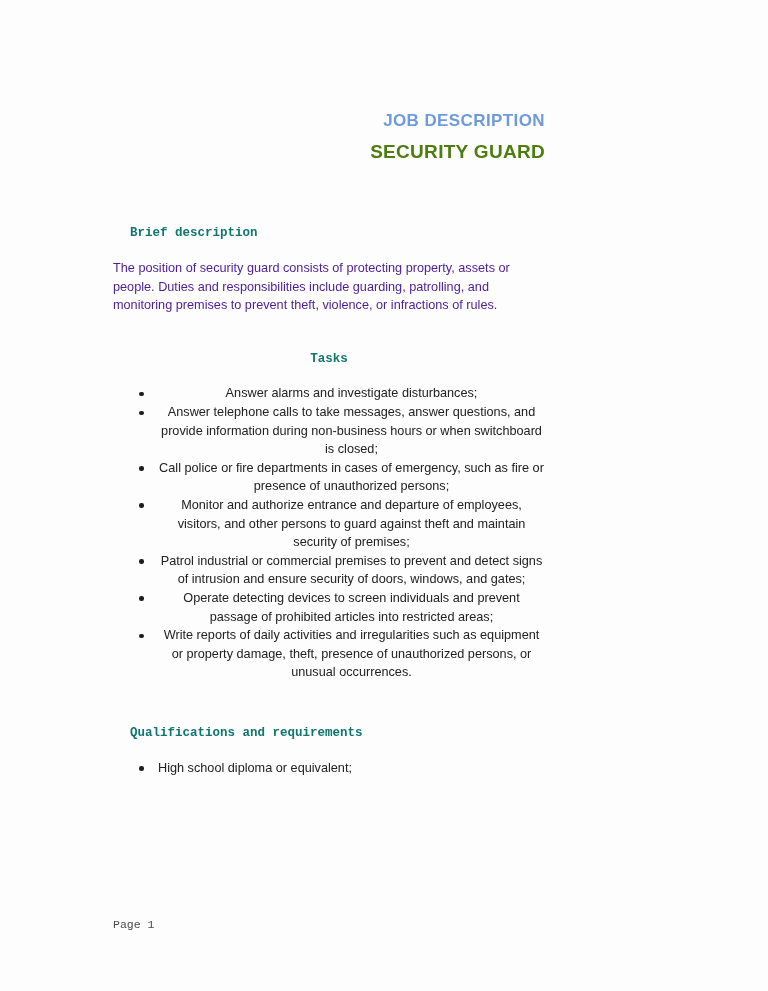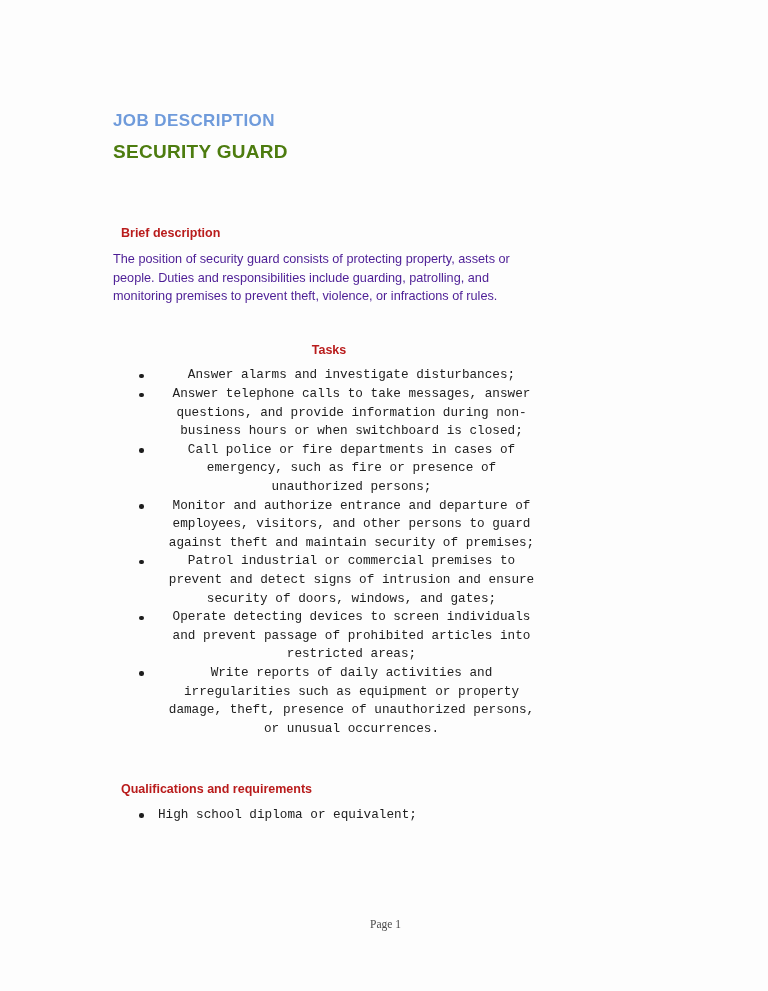--- a/index.html
+++ b/index.html
@@ -27,21 +27,21 @@
   .content {
     position: absolute;
     left: 113px;
     top: 0;
     width: 432px;
   }
 
   
   .doc-title-block {
     padding-top: 111px;
-    text-align: left;
+    text-align: right;
   }
   .doc-title {
     font-size: 17px;
     font-weight: bold;
     color: #6f9bdb;
     letter-spacing: 0.4px;
     line-height: 1.15;
     margin: 0;
   }
   .doc-subtitle {
@@ -50,40 +50,40 @@
     color: #4d7c0f;
     letter-spacing: 0.3px;
     line-height: 1.15;
     margin: 10px 0 0 0;
   }
 
   
   .section-heading {
     font-size: 12.5px;
     font-weight: bold;
-    color: #b91c1c;
-    margin: 8px;
+    color: #0f766e;
+    margin: 17px;
     line-height: 1.25;
+    font-family: Liberation Mono, monospace;
   }
   .section-brief { margin-top: 64px; }
   .section-tasks { margin-top: 37px; text-align: center; }
   .section-quals { margin-top: 44px; }
 
   .body-paragraph {
     font-size: 12.7px;
     line-height: 18.6px;
     color: #4c1d95;
     margin: 3px 0 0 0;
   }
 
   ul.bullets {
     list-style: none;
     margin: 2px 0 0 0;
     padding: 0;
-    font-family: Liberation Mono, monospace;
   }
   ul.bullets > li {
     position: relative;
     padding-left: 45px;
     font-size: 12.7px;
     line-height: 18.6px;
     color: #212121;
     margin: 0;
   }
   ul.bullets > li::before {
@@ -96,22 +96,22 @@
     border-radius: 50%;
     background: #1d1d1d;
   }
 
   
   .page-footer {
     position: absolute;
     left: 113px;
     width: 545px;
     top: 918px;
-    text-align: center;
-    font-family: Liberation Serif, serif;
+    text-align: left;
+    font-family: Liberation Mono, monospace;
     font-size: 11.5px;
     color: #4a4a4a;
   }
 </style>
 </head>
 <body>
 
 <div class="page">
 
   <div class="content">

